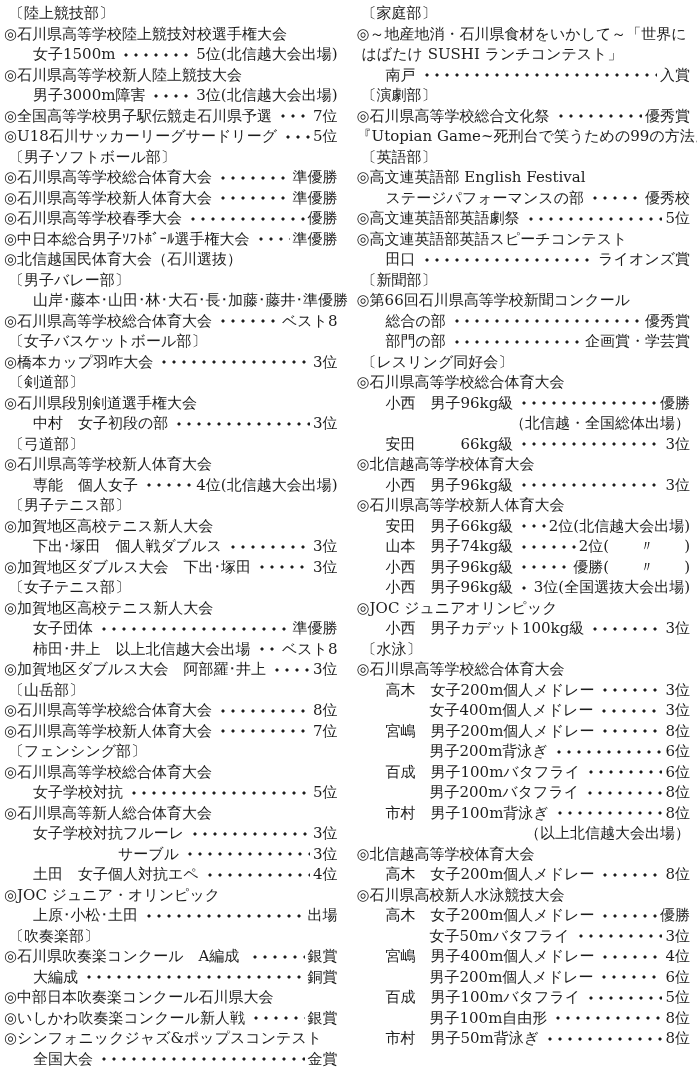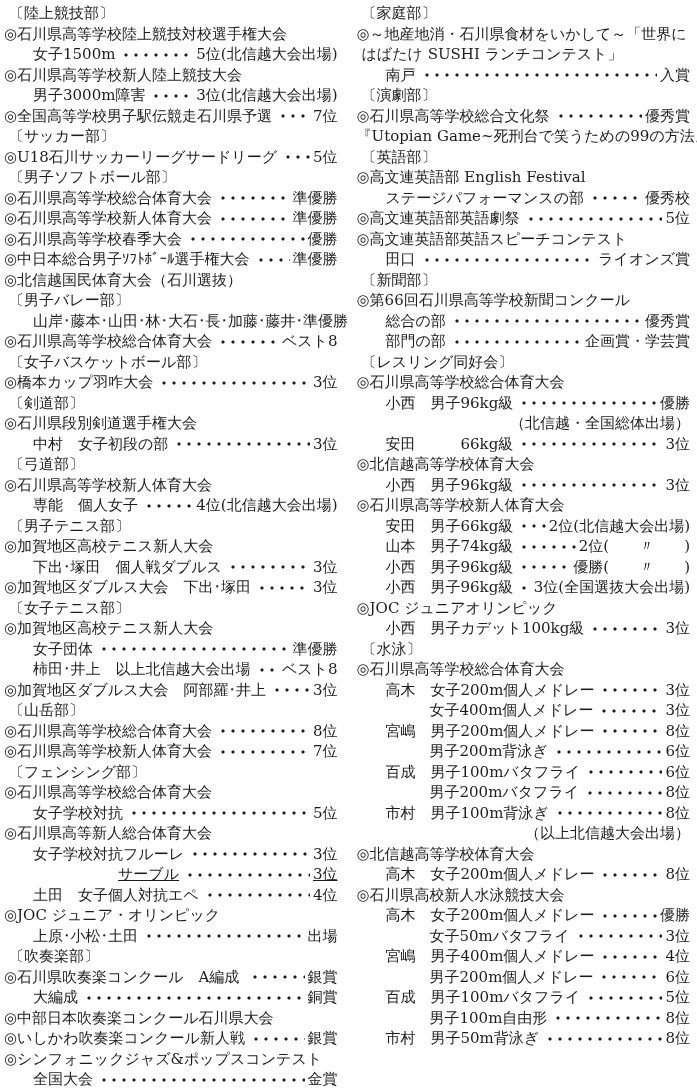--- a/index.html
+++ b/index.html
@@ -31,21 +31,21 @@
     align-items: baseline;
     line-height: 20.5px;
     font-size: 15px;
     white-space: pre;
   }
   .line.small { font-size: 15px; }
   .ind0 { padding-left: 0; align-items: center; }
   .ind1 { padding-left: 5px; }
   .ind2 { padding-left: 29px; }
   .ind3 { padding-left: 73px; }
-  .ind4 { padding-left: 114px; text-decoration: underline; }
+  .ind4 { padding-left: 114px; }
   .pre  { flex: 0 0 auto; }
   .post { flex: 0 0 auto; }
   .post.pushright { margin-left: auto; }
   .leader {
     flex: 1 1 auto;
     min-width: 10px;
     align-self: stretch;
     margin: 0 3px;
     background-image: radial-gradient(circle, #1d1d1d 1.45px, transparent 1.7px);
     background-repeat: repeat-x;
@@ -57,21 +57,20 @@
 <body>
 
 <div class="doc">
   <div class="column">
       <div class="line ind1"><span class="pre">〔陸上競技部〕</span></div>
       <div class="line ind0"><span class="pre">◎石川県高等学校陸上競技対校選手権大会</span></div>
       <div class="line ind2"><span class="pre">女子1500m</span><span class="leader"></span><span class="post">5位(北信越大会出場)</span></div>
       <div class="line ind0"><span class="pre">◎石川県高等学校新人陸上競技大会</span></div>
       <div class="line ind2"><span class="pre">男子3000m障害</span><span class="leader"></span><span class="post">3位(北信越大会出場)</span></div>
       <div class="line ind0"><span class="pre">◎全国高等学校男子駅伝競走石川県予選</span><span class="leader"></span><span class="post">7位</span></div>
-      <div class="line ind1"><span class="pre">〔サッカー部〕</span></div>
       <div class="line ind0"><span class="pre">◎U18石川サッカーリーグサードリーグ</span><span class="leader"></span><span class="post">5位</span></div>
       <div class="line ind1"><span class="pre">〔男子ソフトボール部〕</span></div>
       <div class="line ind0"><span class="pre">◎石川県高等学校総合体育大会</span><span class="leader"></span><span class="post">準優勝</span></div>
       <div class="line ind0"><span class="pre">◎石川県高等学校新人体育大会</span><span class="leader"></span><span class="post">準優勝</span></div>
       <div class="line ind0"><span class="pre">◎石川県高等学校春季大会</span><span class="leader"></span><span class="post">優勝</span></div>
       <div class="line ind0"><span class="pre">◎中日本総合男子ｿﾌﾄﾎﾞｰﾙ選手権大会</span><span class="leader"></span><span class="post">準優勝</span></div>
       <div class="line ind0"><span class="pre">◎北信越国民体育大会（石川選抜）</span></div>
       <div class="line ind1"><span class="pre">〔男子バレー部〕</span></div>
       <div class="line ind2 small"><span class="pre">山岸･藤本･山田･林･大石･長･加藤･藤井･準優勝</span></div>
       <div class="line ind0"><span class="pre">◎石川県高等学校総合体育大会</span><span class="leader"></span><span class="post">ベスト8</span></div>

